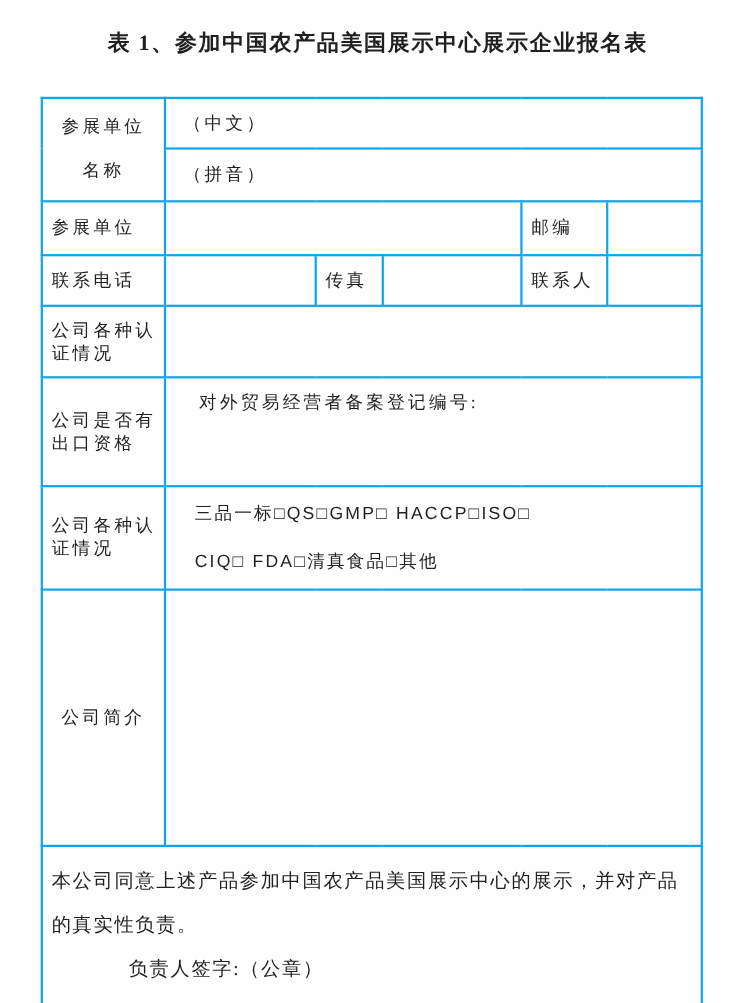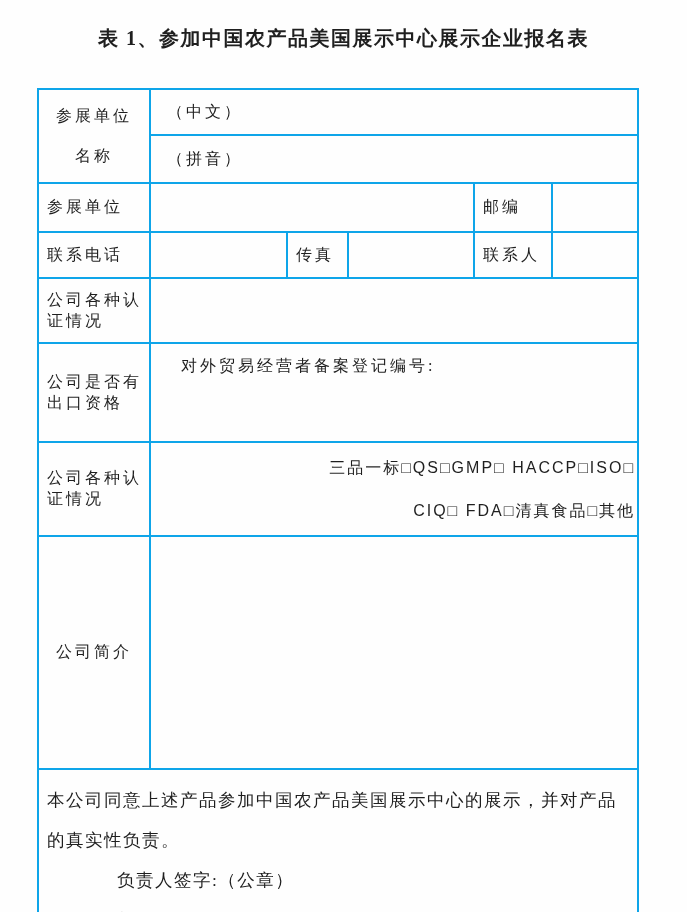--- a/index.html
+++ b/index.html
@@ -46,21 +46,20 @@
   .val { padding-left: 16px; }
   .note-cell {
     vertical-align: top;
     padding-top: 12px;
     padding-left: 30px;
   }
   .cert-cell {
     padding-left: 26px;
     font-family: "Liberation Sans", "DejaVu Sans", sans-serif;
     letter-spacing: 2px;
-    text-align: right;
   }
   .cert-line { line-height: 43px; }
   .agree-cell {
     padding: 10px 2px 6px 8px;
     font-size: 17.5px;
     line-height: 40px;
     letter-spacing: 1.5px;
     vertical-align: top;
   }
   .agree-center {

